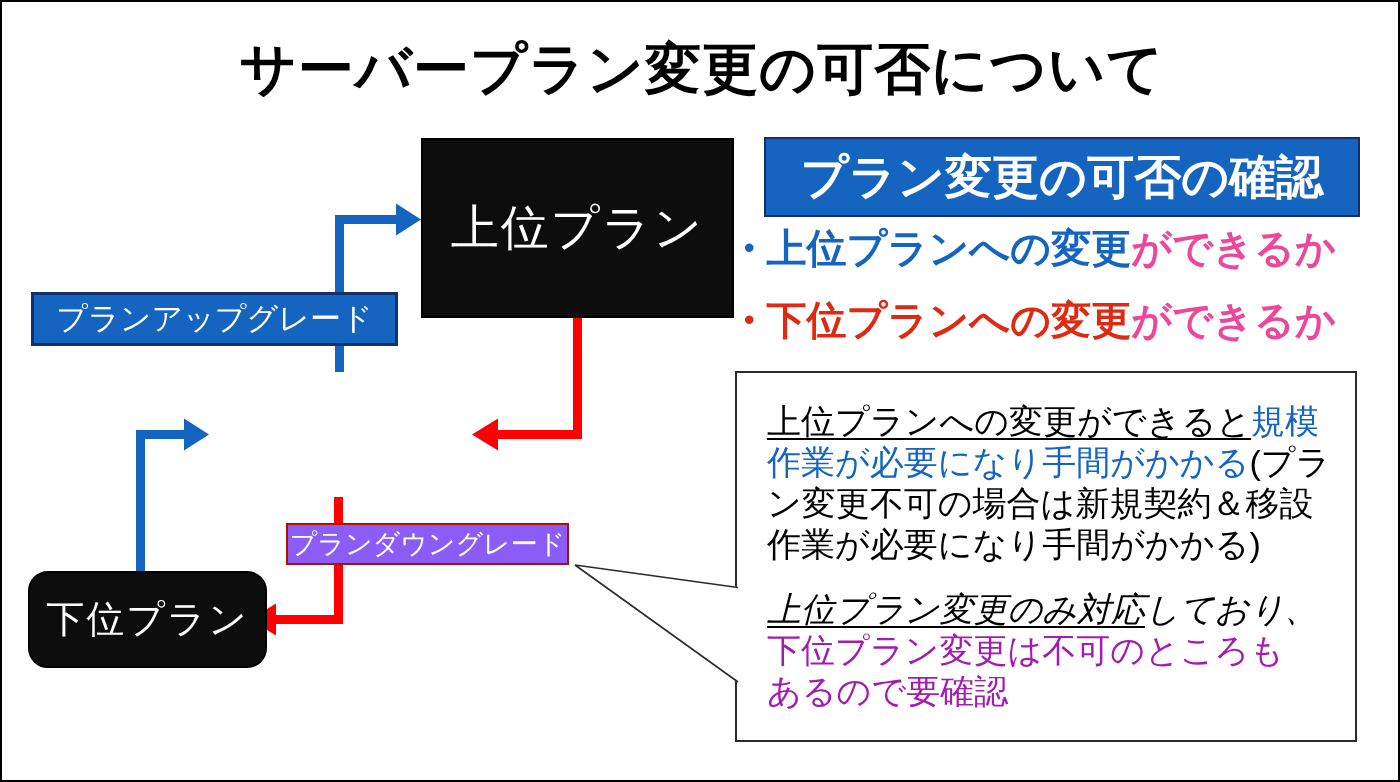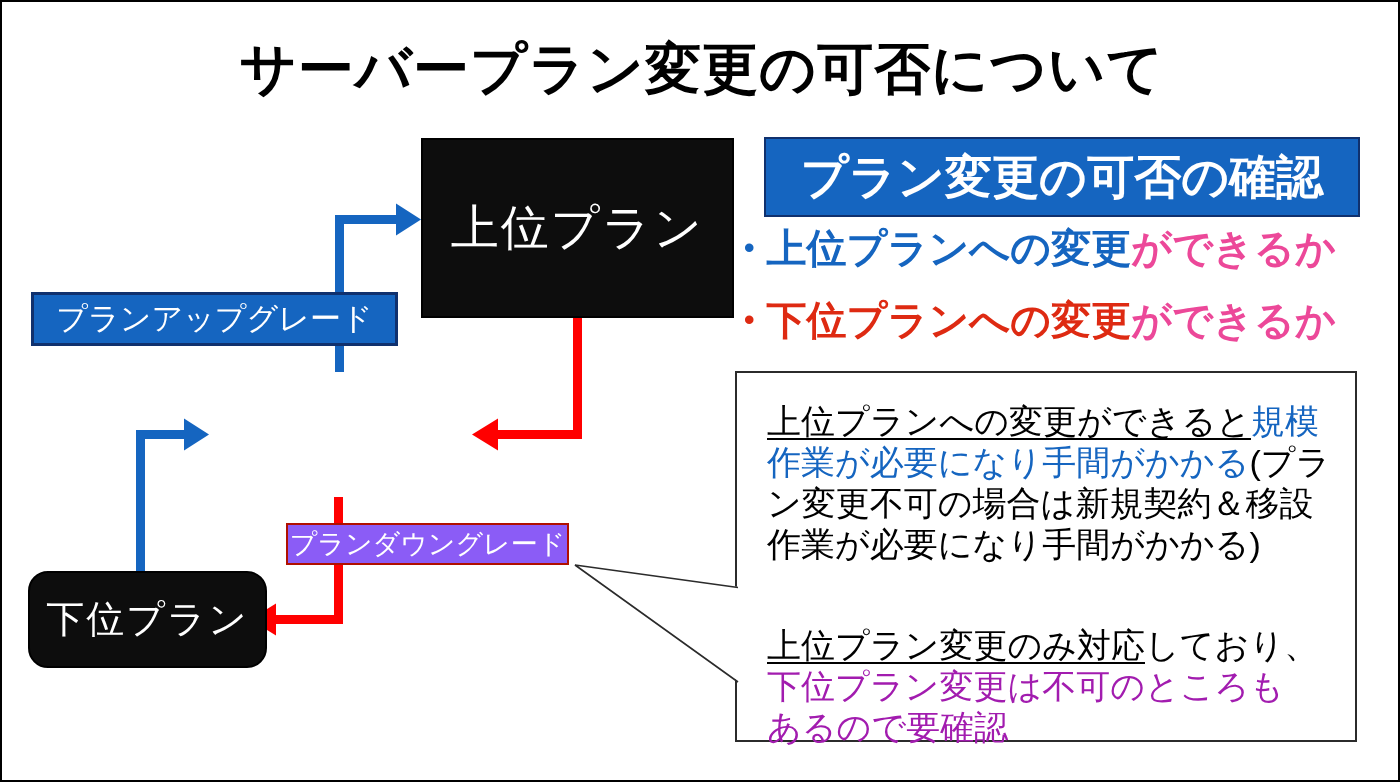--- a/index.html
+++ b/index.html
@@ -73,21 +73,21 @@
 
   
   #callout{
     left:733px;top:369px;width:622px;height:371px;
     background:#fff;border:2px solid #2b2b2b;box-sizing:border-box;
     z-index:3;
     padding:28px 18px 0 30px;
     font-size:34px;line-height:41px;color:#000;
   }
   .callout-line{white-space:nowrap;}
-  .para-gap{margin-top:60px;}
+  .para-gap{margin-top:24px;font-style:italic;}
   .u{ text-decoration:underline; text-decoration-thickness:2px; text-underline-offset:5px;}
   .callout-blue{color:#1565c0;}
   .callout-red{color:#a21caf;}
 </style>
 </head>
 <body>
 
 <div id="slide">
 
   <svg id="connectors" class="abs" width="1400" height="782" viewBox="0 0 1400 782">

